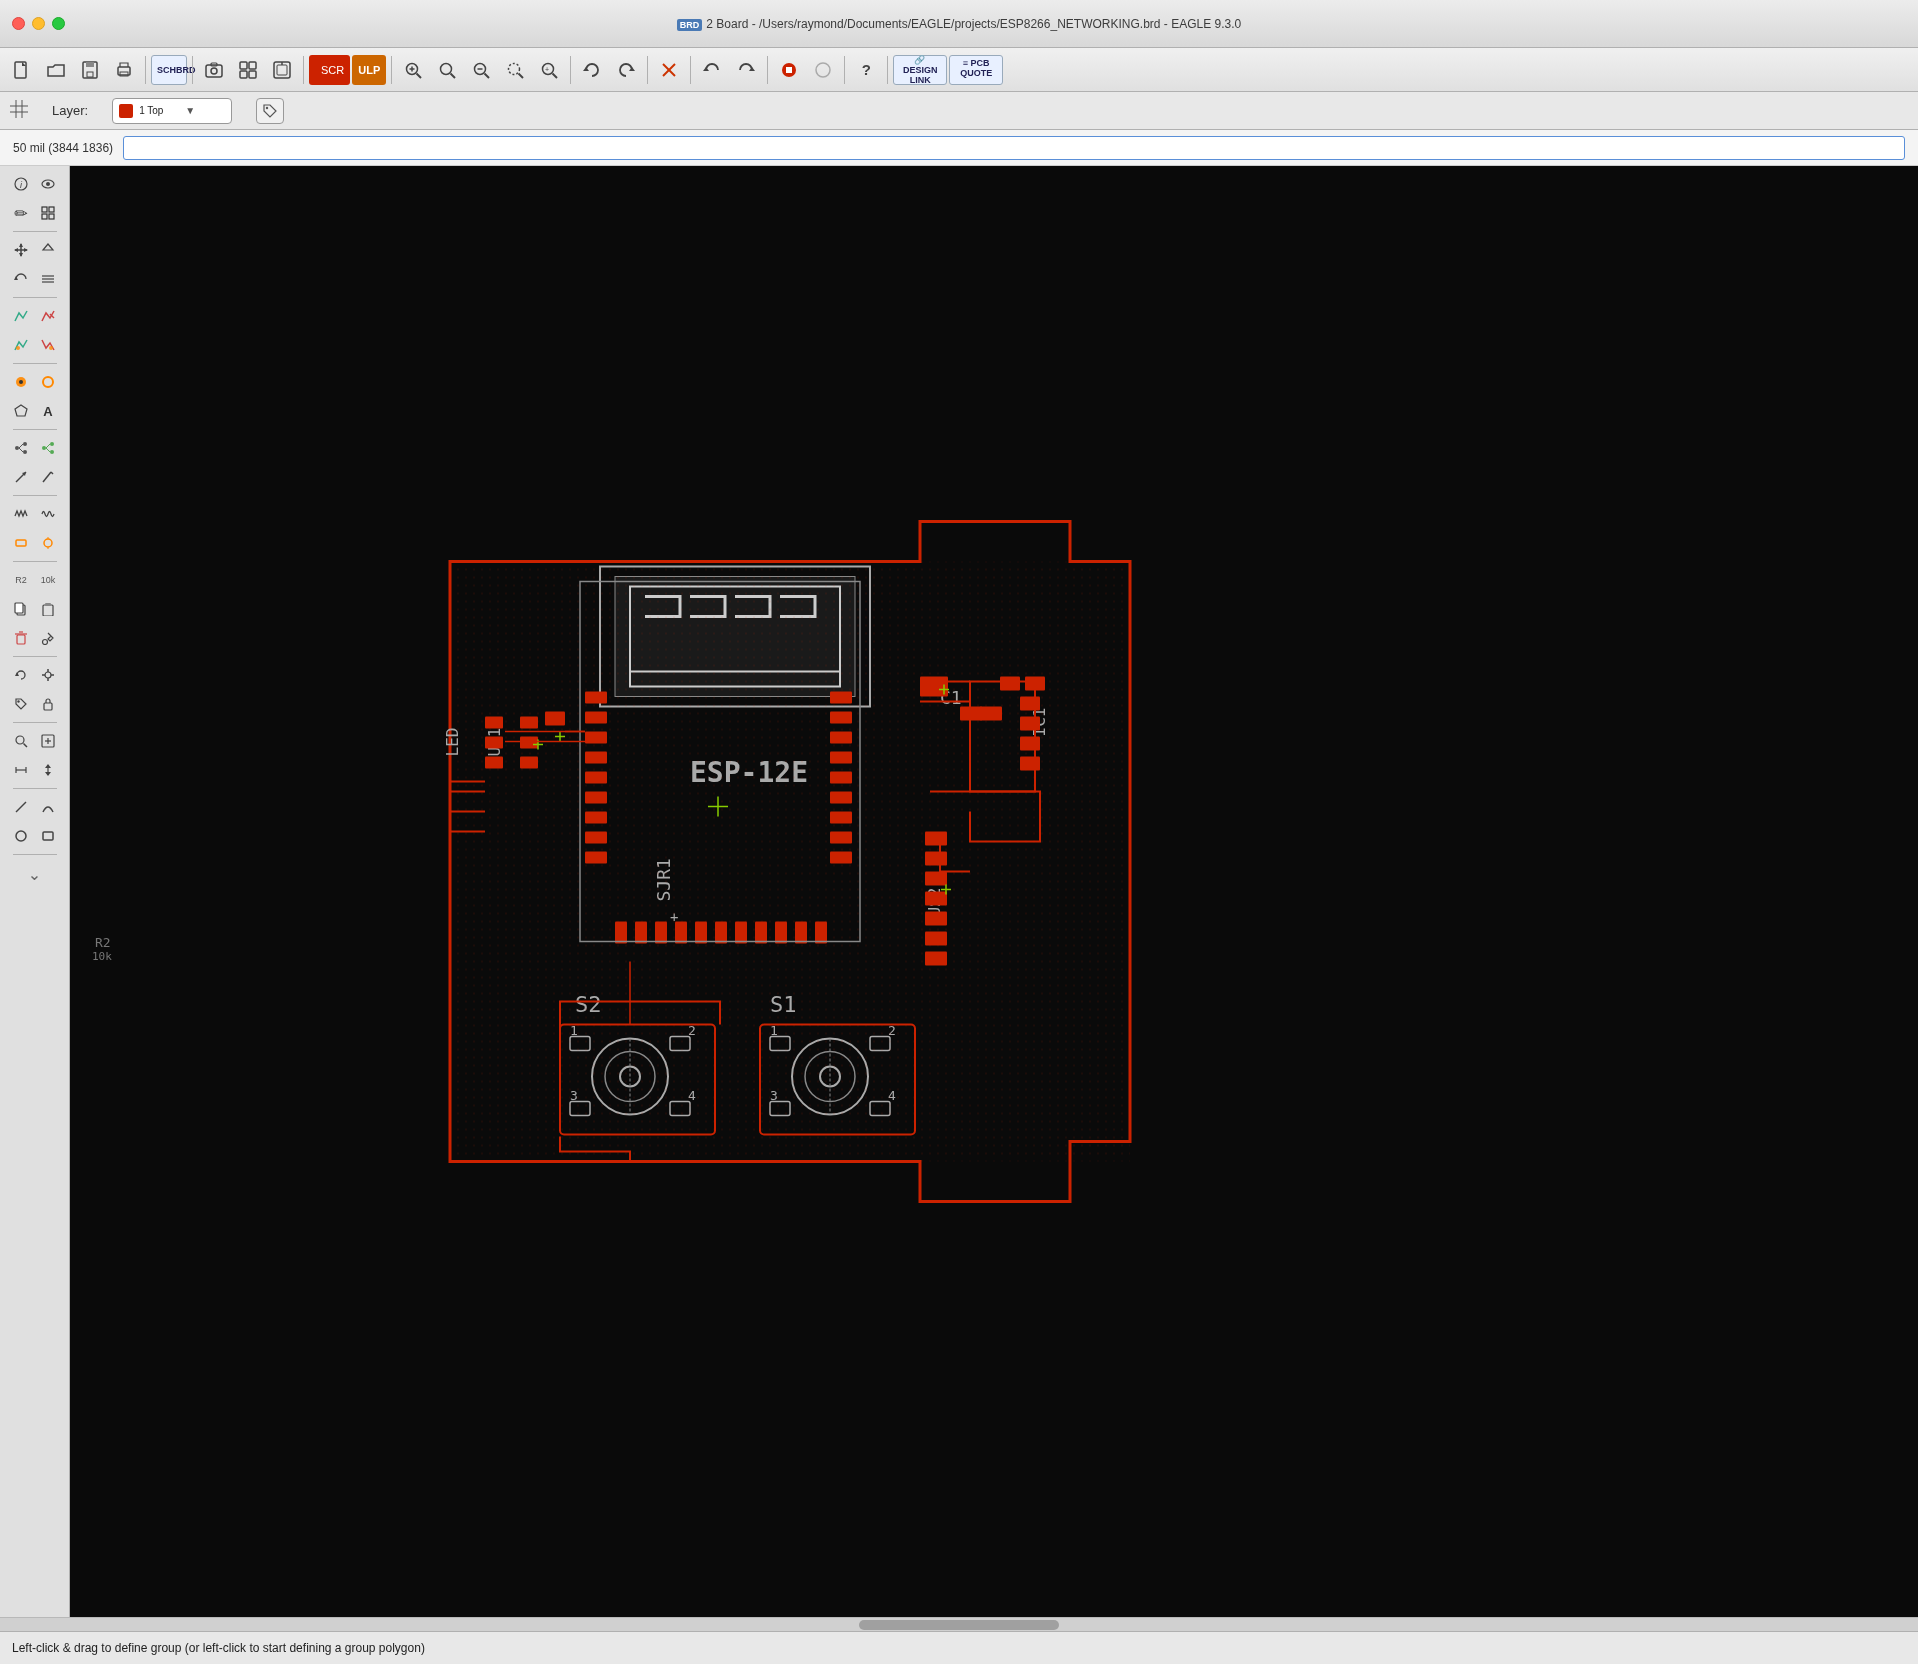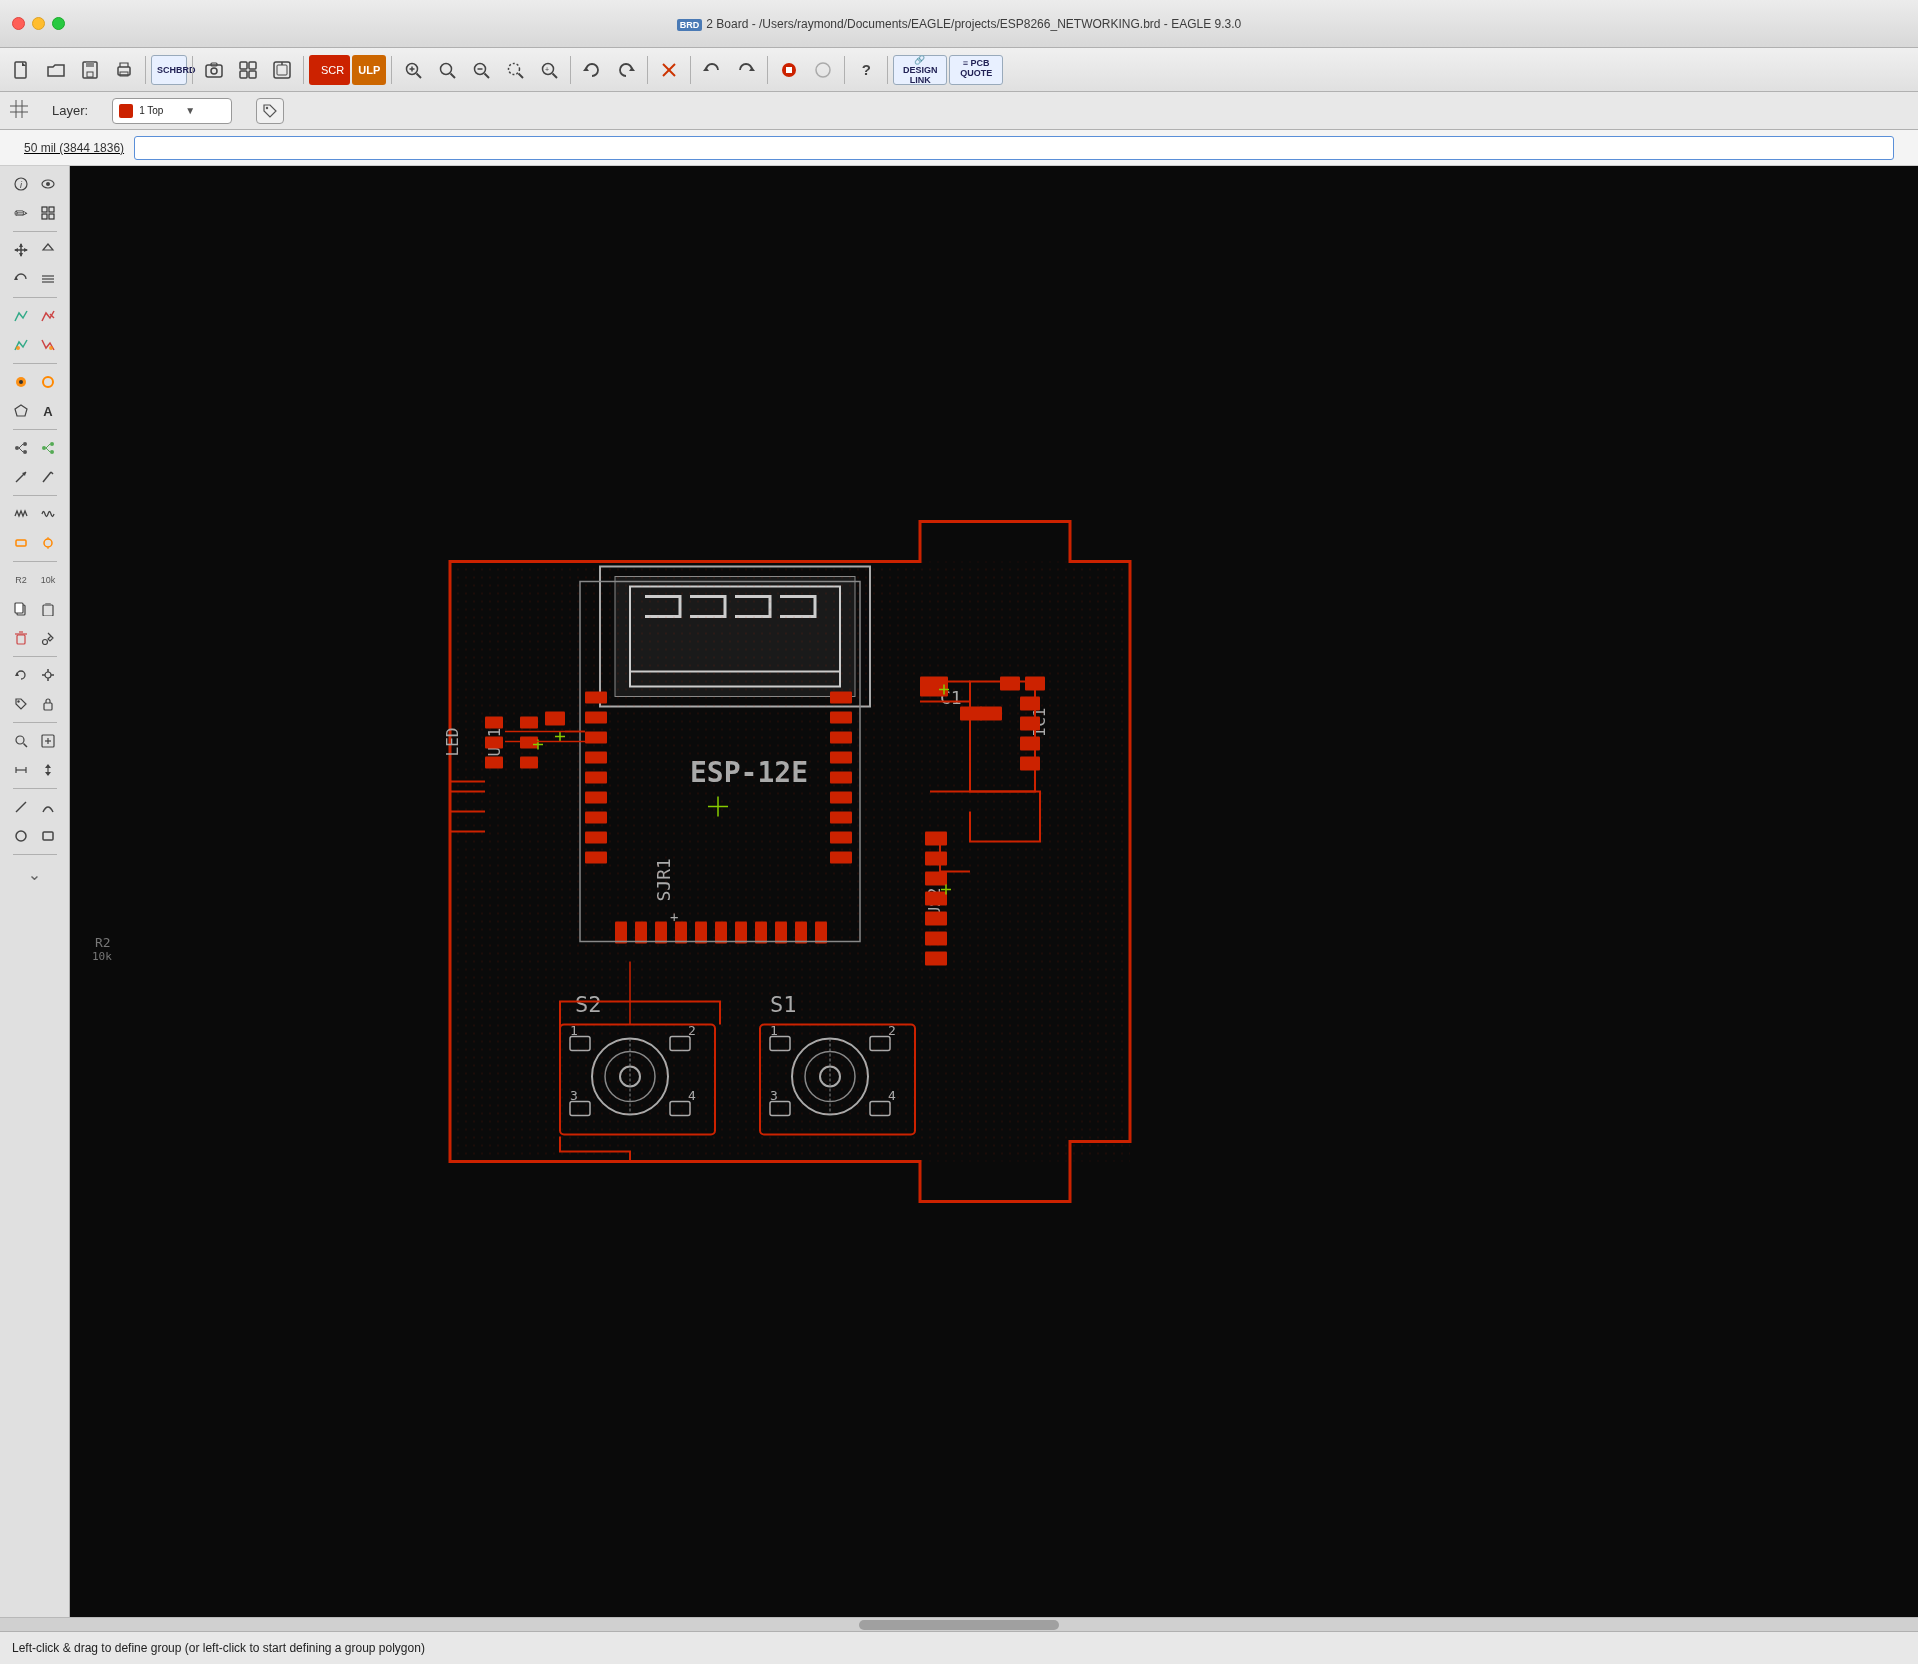--- a/index.html
+++ b/index.html
@@ -155,24 +155,23 @@
       font-size: 14px;
     }
 
     
     #statusbar-top {
       height: 36px;
       background: #f4f4f4;
       border-bottom: 1px solid #ccc;
       display: flex;
       align-items: center;
-      padding: 0 24px;
+      padding: 0 13px;
       gap: 10px;
       flex-shrink: 0;
-      text-decoration: underline;
     }
     #statusbar-top .status-text { font-size: 12px; color: #333; }
     #statusbar-top .search-box {
       flex: 1;
       height: 24px;
       border: 1px solid #5a8fd8;
       border-radius: 3px;
       background: white;
       outline: none;
     }

